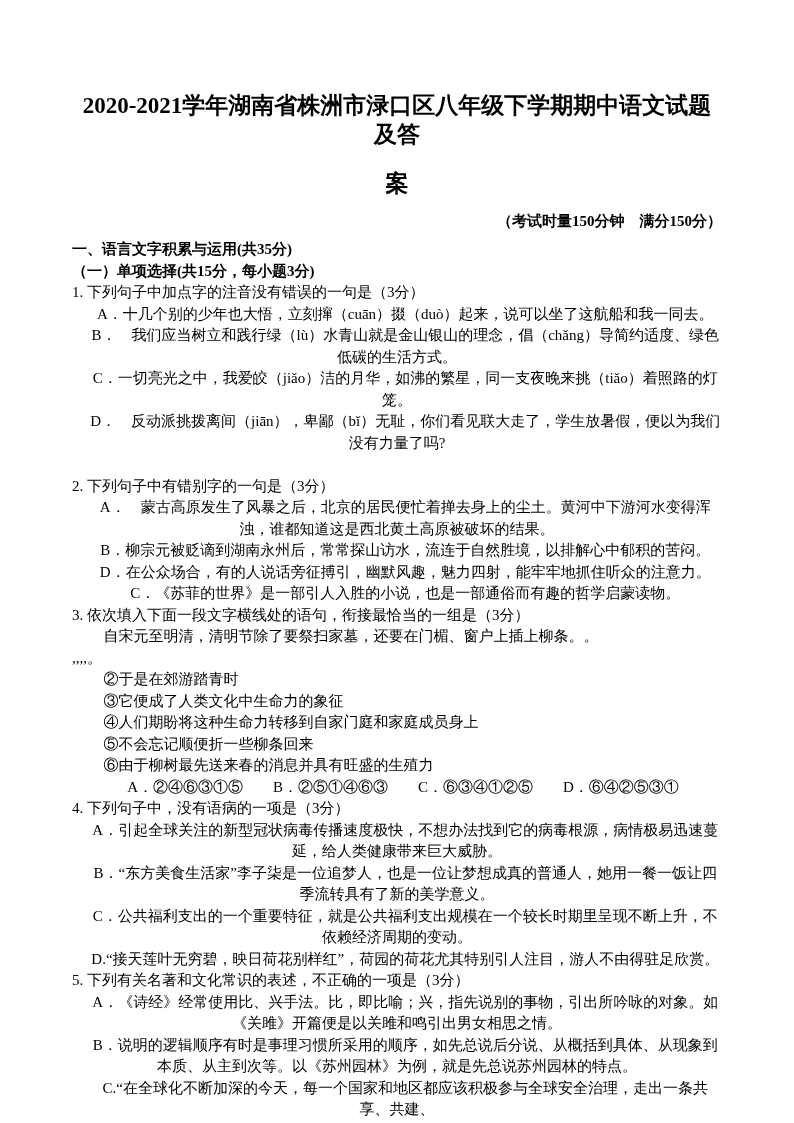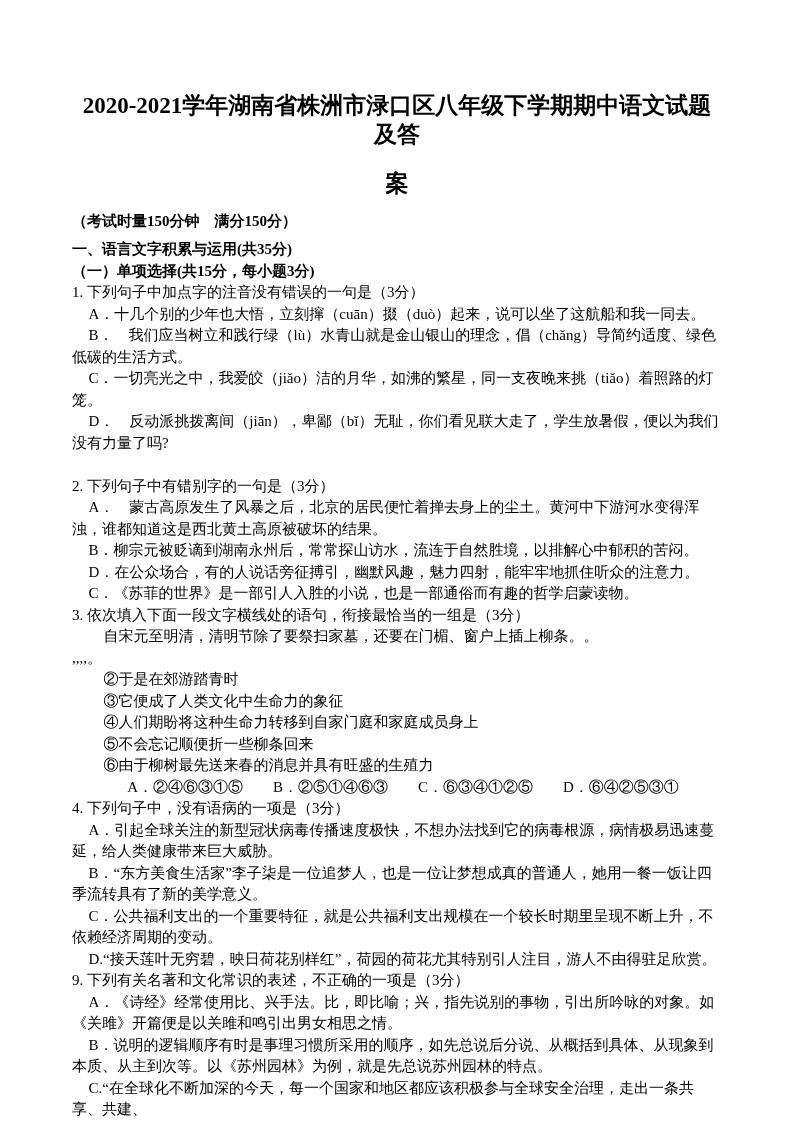--- a/index.html
+++ b/index.html
@@ -25,39 +25,40 @@
     text-align: center;
     line-height: 1.25;
   }
   .title2 {
     margin-top: 20px;
   }
   .subtitle {
     margin-top: 14px;
     font-size: 15px;
     font-weight: 700;
-    text-align: left;
+    text-align: right;
   }
   .docbody {
     margin-top: 8px;
     font-size: 15px;
     line-height: 21.5px;
   }
   p.blk {
     margin: 0;
     word-break: break-all;
   }
   p.heading {
     font-weight: 700;
   }
   p.stem, p.blank {
     text-indent: 0;
   }
   p.option {
     text-indent: 1.1em;
+    text-align: center;
   }
   p.intro, p.list {
     text-indent: 2.1em;
   }
   p.row {
     text-indent: 0.8em;
     text-align: center;
   }
   div.spacer {
     height: 21.5px;
@@ -92,19 +93,19 @@
         <p class="blk list">③它便成了人类文化中生命力的象征</p>
         <p class="blk list">④人们期盼将这种生命力转移到自家门庭和家庭成员身上</p>
         <p class="blk list">⑤不会忘记顺便折一些柳条回来</p>
         <p class="blk list">⑥由于柳树最先送来春的消息并具有旺盛的生殖力</p>
         <p class="blk row">A．②④⑥③①⑤　　B．②⑤①④⑥③　　C．⑥③④①②⑤　　D．⑥④②⑤③①</p>
         <p class="blk stem">4. 下列句子中，没有语病的一项是（3分）</p>
         <p class="blk option">A．引起全球关注的新型冠状病毒传播速度极快，不想办法找到它的病毒根源，病情极易迅速蔓延，给人类健康带来巨大威胁。</p>
         <p class="blk option">B．“东方美食生活家”李子柒是一位追梦人，也是一位让梦想成真的普通人，她用一餐一饭让四季流转具有了新的美学意义。</p>
         <p class="blk option">C．公共福利支出的一个重要特征，就是公共福利支出规模在一个较长时期里呈现不断上升，不依赖经济周期的变动。</p>
         <p class="blk option">D.“接天莲叶无穷碧，映日荷花别样红”，荷园的荷花尤其特别引人注目，游人不由得驻足欣赏。</p>
-        <p class="blk stem">9. 下列有关名著和文化常识的表述，不正确的一项是（3分）</p>
+        <p class="blk stem">5. 下列有关名著和文化常识的表述，不正确的一项是（3分）</p>
         <p class="blk option">A．《诗经》经常使用比、兴手法。比，即比喻；兴，指先说别的事物，引出所吟咏的对象。如《关雎》开篇便是以关雎和鸣引出男女相思之情。</p>
         <p class="blk option">B．说明的逻辑顺序有时是事理习惯所采用的顺序，如先总说后分说、从概括到具体、从现象到本质、从主到次等。以《苏州园林》为例，就是先总说苏州园林的特点。</p>
         <p class="blk option">C.“在全球化不断加深的今天，每一个国家和地区都应该积极参与全球安全治理，走出一条共享、共建、</p>
       </div>
   </div>
 </div>
 
 </body></html>

